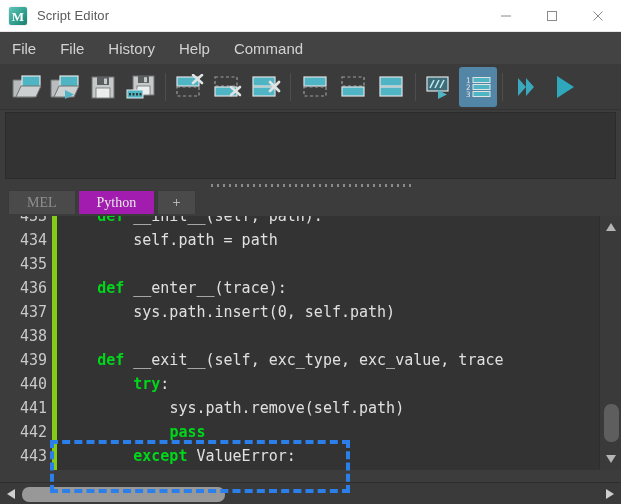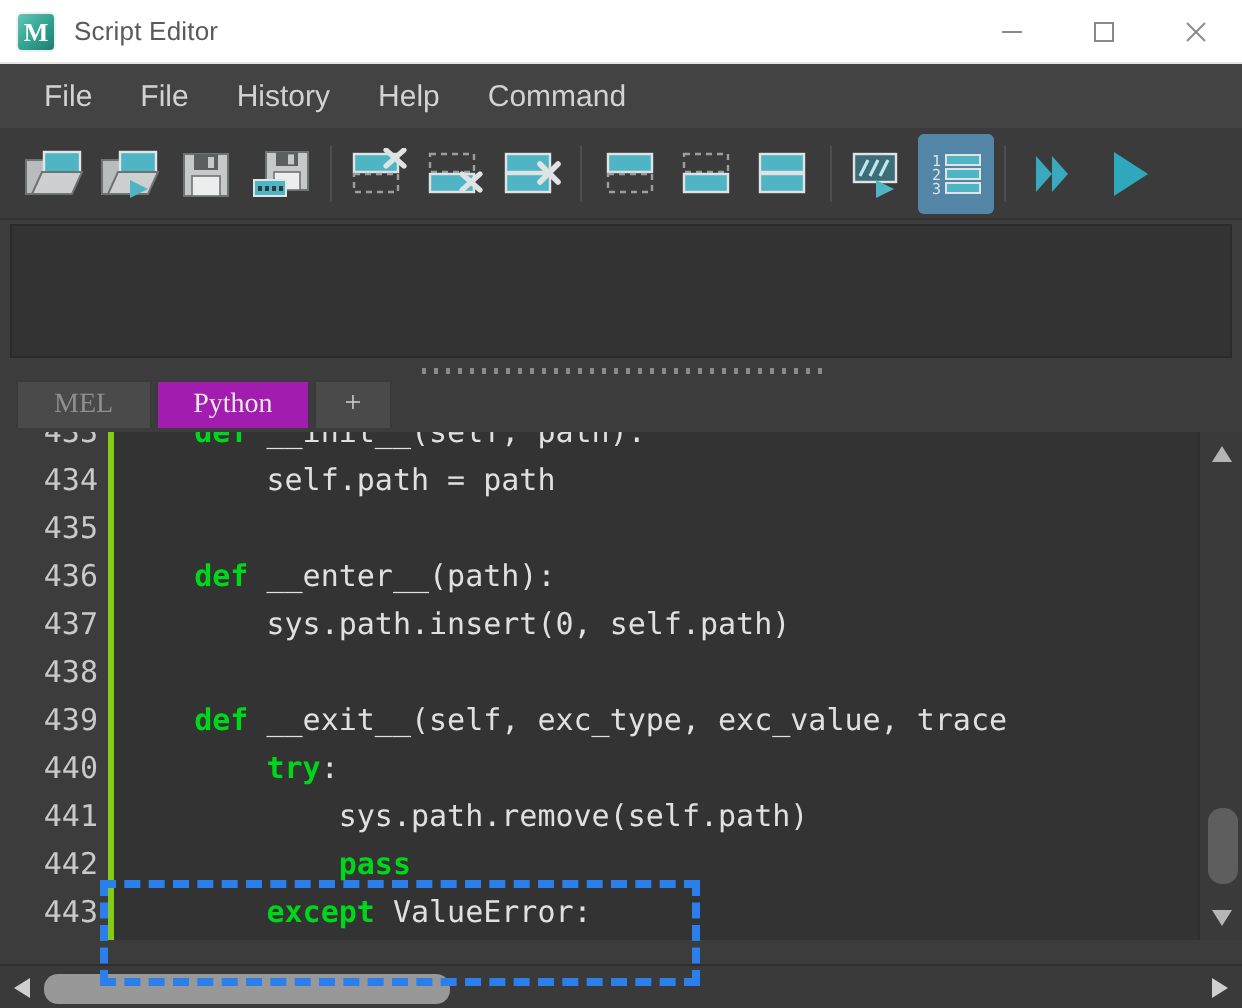--- a/index.html
+++ b/index.html
@@ -56,21 +56,20 @@
     color: #777; position: relative;
   }
   .win-btn svg { display: block; }
 
   
   .menubar {
     position: absolute; left: 0; top: 32px;
     width: 621px; height: 32px;
     background: #434343;
     display: flex; align-items: center;
-    padding-left: 10px;
   }
   .menu-item {
     font-size: 15px; color: #d2d2d2;
     padding: 3px 12px;
     white-space: nowrap;
   }
 
   
   .toolbar {
     position: absolute; left: 0; top: 64px;
@@ -145,21 +144,21 @@
   .editor {
     position: absolute; left: 0; top: 216px;
     width: 621px; height: 254px;
     background: #333333;
     overflow: hidden;
   }
   .gutter {
     position: absolute; left: 0; top: 0;
     width: 57px; height: 254px;
     background: #3c3c3c;
-    border-right: 3px solid #84cc16;
+    border-right: 5px solid #84cc16;
   }
   .gutter-line {
     height: 24px; line-height: 24px;
     text-align: right;
     padding-right: 5px;
     font-family: "DejaVu Sans Mono", monospace;
     font-size: 15px;
     color: #c9c9c9;
   }
   .code {
@@ -452,21 +451,21 @@
 
     </div>
 
     <div class="code">
       <div class="code-line" style="margin-top:-12px"><span class="pad">    </span><span class="kw">def</span><span> __init__(self, path):</span></div>
 
       <div class="code-line"><span>        </span><span>self.path = path</span></div>
 
       <div class="code-line"><span></span></div>
 
-      <div class="code-line"><span>    </span><span class="kw">def</span><span> __enter__(path):</span></div>
+      <div class="code-line"><span>    </span><span class="kw">def</span><span> __enter__(trace):</span></div>
 
       <div class="code-line"><span>        </span><span>sys.path.insert(0, self.path)</span></div>
 
       <div class="code-line"><span></span></div>
 
       <div class="code-line"><span>    </span><span class="kw">def</span><span> __exit__(self, exc_type, exc_value, trace</span></div>
 
       <div class="code-line"><span>        </span><span class="kw">try</span><span>:</span></div>
 
       <div class="code-line"><span>            </span><span>sys.path.remove(self.path)</span></div>

